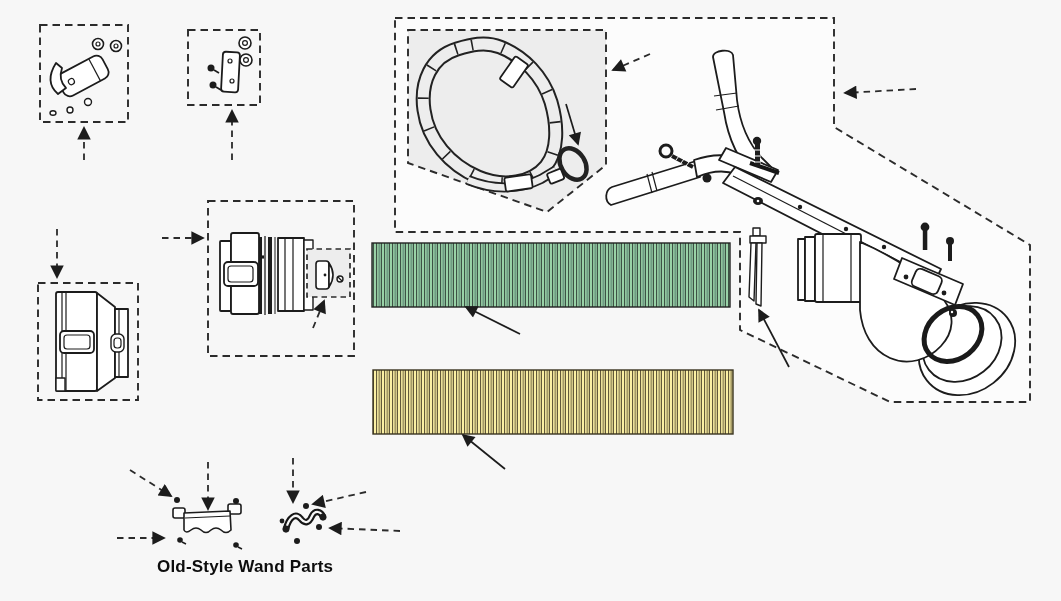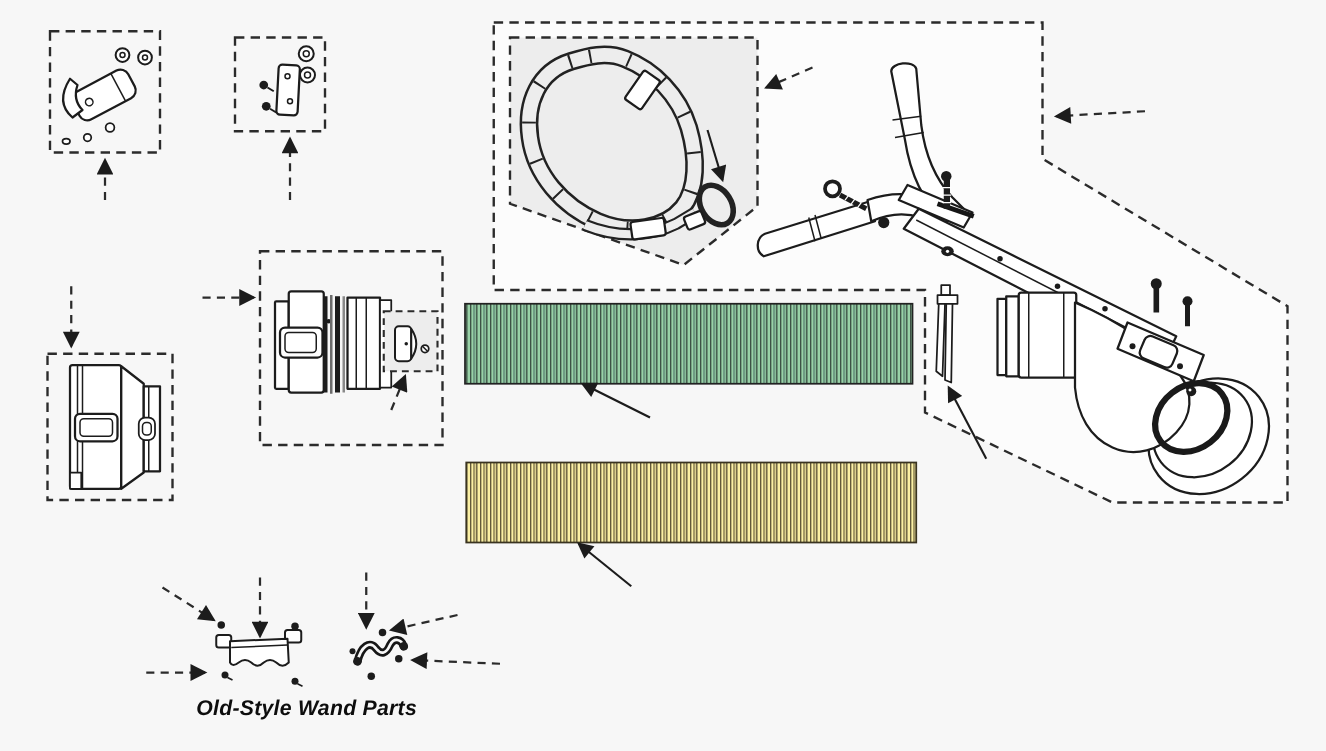--- a/index.html
+++ b/index.html
@@ -15,21 +15,21 @@
   .dashbox{fill:none;stroke:var(--dash-color);stroke-width:1.9;stroke-dasharray:7.5 5;}
   .dashfill{stroke:var(--dash-color);stroke-width:1.9;stroke-dasharray:7.5 5;}
   .part{fill:#ffffff;stroke:var(--line-dark);stroke-width:1.8;stroke-linejoin:round;}
   .thin{fill:none;stroke:var(--line-dark);stroke-width:1.2;}
   .solid{fill:var(--line-dark);stroke:none;}
   .darrow{fill:none;stroke:var(--dash-color);stroke-width:1.8;stroke-dasharray:6.5 5;}
   .sarrow{fill:none;stroke:var(--line-dark);stroke-width:1.7;}
   .band{fill:none;stroke:#222;stroke-width:15;}
   .bandin{fill:none;stroke:var(--panel-gray);stroke-width:11;}
   .bandseg{fill:none;stroke:#222;stroke-width:11;stroke-dasharray:1.6 30;}
-  .caption{position:absolute;left:157px;top:557px;font-size:17px;font-weight:700;color:#0d0d0d;letter-spacing:.2px;font-style:italic;}
+  .caption{position:absolute;left:157px;top:557px;font-size:17px;font-weight:700;color:#0d0d0d;letter-spacing:.2px;}
 </style>
 </head>
 <body>
 
 <div class="stage">
 <svg width="1061" height="601" viewBox="0 0 1061 601">
   <defs>
     <marker id="ah" viewBox="0 0 10 10" refX="8.6" refY="5" markerWidth="8.5" markerHeight="7.5" orient="auto-start-reverse">
       <path d="M0,0 L10,5 L0,10 Z" fill="#1c1c1c"></path>
     </marker>

